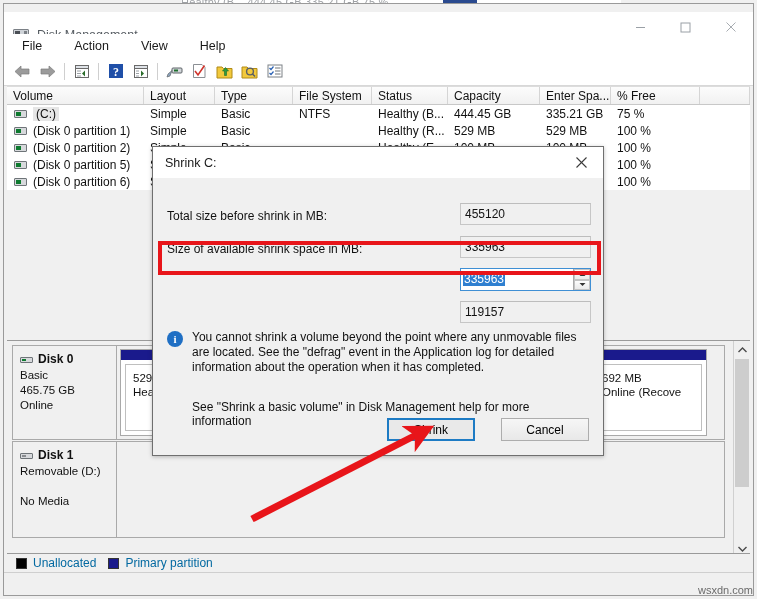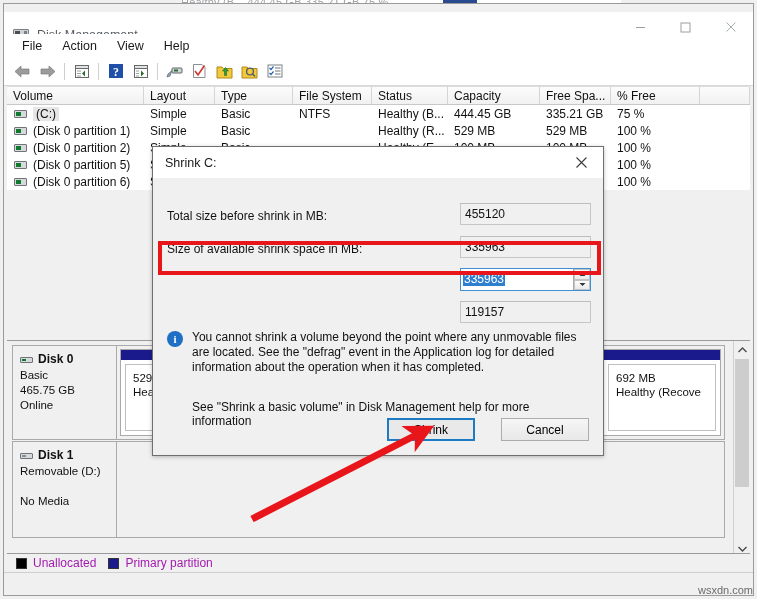--- a/index.html
+++ b/index.html
@@ -99,20 +99,21 @@
   .win-btn svg { display:block; }
 
   
   .menubar {
     position:absolute; left:0; top:30px; right:0; height:23px;
     background:#ffffff;
     display:flex; align-items:center;
     padding-left: 8px;
     font-size: 12.5px;
     color:#1a1a1a;
+    gap:12px;
   }
   .menu-item { padding: 2px 10px; cursor: default; }
 
   
   .toolbar {
     position:absolute; left:0; top:53px; right:0; height:28px;
     background:#ffffff;
     display:flex; align-items:center;
     padding-left:6px;
     border-bottom:1px solid #d8d8d8;
@@ -199,21 +200,21 @@
 
   .parts { flex:1; display:flex; padding:3px; box-sizing:border-box; }
   .part {
     border:1px solid #a9a9a9;
     box-sizing:border-box;
     background:#ffffff;
     margin-right:4px;
     position:relative;
     overflow:hidden;
   }
-  .part:last-child { margin-right:0; }
+  .part:last-child { margin-right:14px; }
   .part-cap { height:10px; background:#1a1a8c; }
   .part-label {
     padding:6px 0 0 7px; font-size:11.5px; line-height:14px; color:#111;
     white-space:nowrap;
   }
   .part-inner {
     position:absolute; left:4px; right:4px; top:14px; bottom:4px;
     border:1px solid #bfbfbf; background:#fff; box-sizing:border-box;
   }
   .empty-pane { flex:1; background:#f0f0f0; }
@@ -235,21 +236,21 @@
 
   
   .legend {
     position:absolute; left:3px; bottom:23px; right:3px; height:19px;
     border-top:1px solid #9a9a9a;
     background:#f0f0f0;
     display:flex; align-items:center;
     padding-left:9px;
     box-sizing:border-box;
   }
-  .lg-item { display:flex; align-items:center; margin-right:12px; font-size:12px; color:#a21caf;}
+  .lg-item { display:flex; align-items:center; margin-right:12px; font-size:12px; color:#0369a1;}
   .lg-sw { width:11px; height:11px; margin-right:6px; border:1px solid #333; box-sizing:border-box;}
 
   
   .statusbar {
     position:absolute; left:0; right:0; bottom:0; height:22px;
     background:#f0f0f0; border-top:1px solid #cfcfcf;
   }
 
   
   .dialog {
@@ -494,21 +495,21 @@
       </div>
     </div>
 
     <div class="vol-header">
       <div class="vh-cell" style="width:137px">Volume</div>
       <div class="vh-cell" style="width:71px">Layout</div>
       <div class="vh-cell" style="width:78px">Type</div>
       <div class="vh-cell" style="width:79px">File System</div>
       <div class="vh-cell" style="width:76px">Status</div>
       <div class="vh-cell" style="width:92px">Capacity</div>
-      <div class="vh-cell" style="width:71px">Free Spa...</div>
+      <div class="vh-cell" style="width:71px">Enter Spa...</div>
       <div class="vh-cell" style="width:89px">% Free</div>
       <div class="vh-cell" style="flex:1"></div>
     </div>
 
     <div class="vol-body">
 
       <div class="vol-row">
         <div class="vol-cell first" style="width:137px">
           <span class="drive-ico"></span>
           <span class="vol-name-sel">(C:)</span>
@@ -607,21 +608,21 @@
             <div class="part-cap"></div>
             <div class="part-inner">
               <div class="part-label"></div>
               <div class="part-label" style="padding-top:0;padding-left:300px">tion</div>
             </div>
           </div>
           <div class="part" style="width:118px">
             <div class="part-cap"></div>
             <div class="part-inner">
               <div class="part-label">692 MB</div>
-              <div class="part-label" style="padding-top:0">Healthy (Recove</div>
+              <div class="part-label" style="padding-top:0">Online (Recove</div>
             </div>
           </div>
         </div>
       </div>
 
       <div class="disk-row" style="top:100px; height:97px;">
         <div class="disk-info">
           <div class="disk-title">
             <span class="dico nomedia"></span>
             <span>Disk 1</span>

